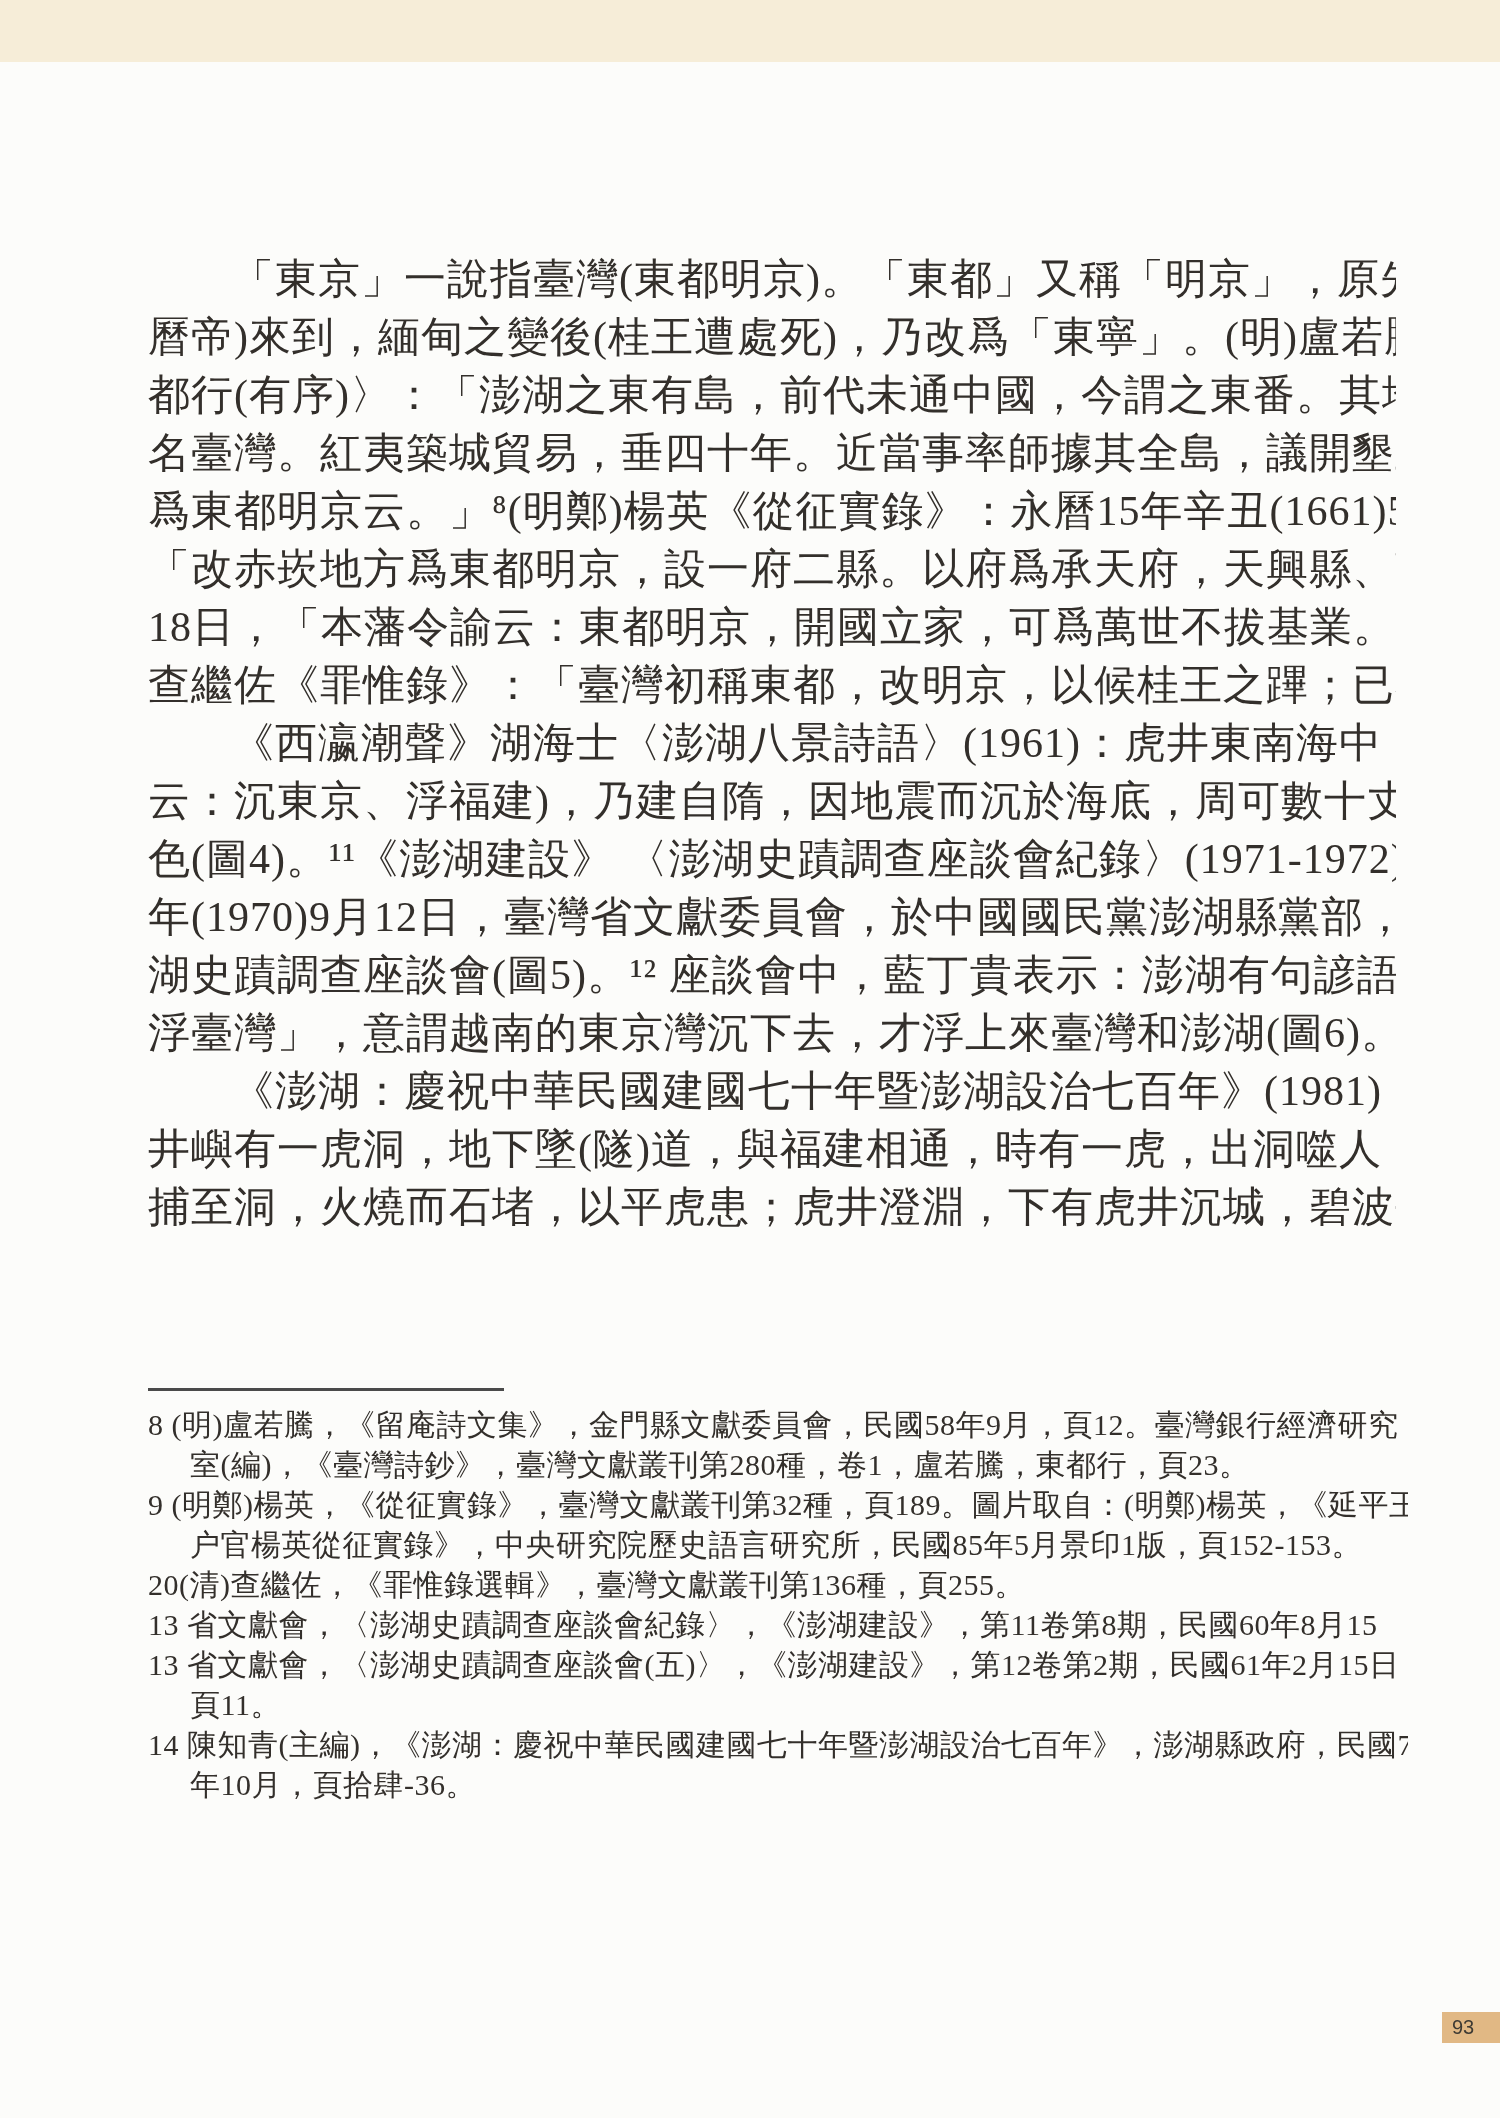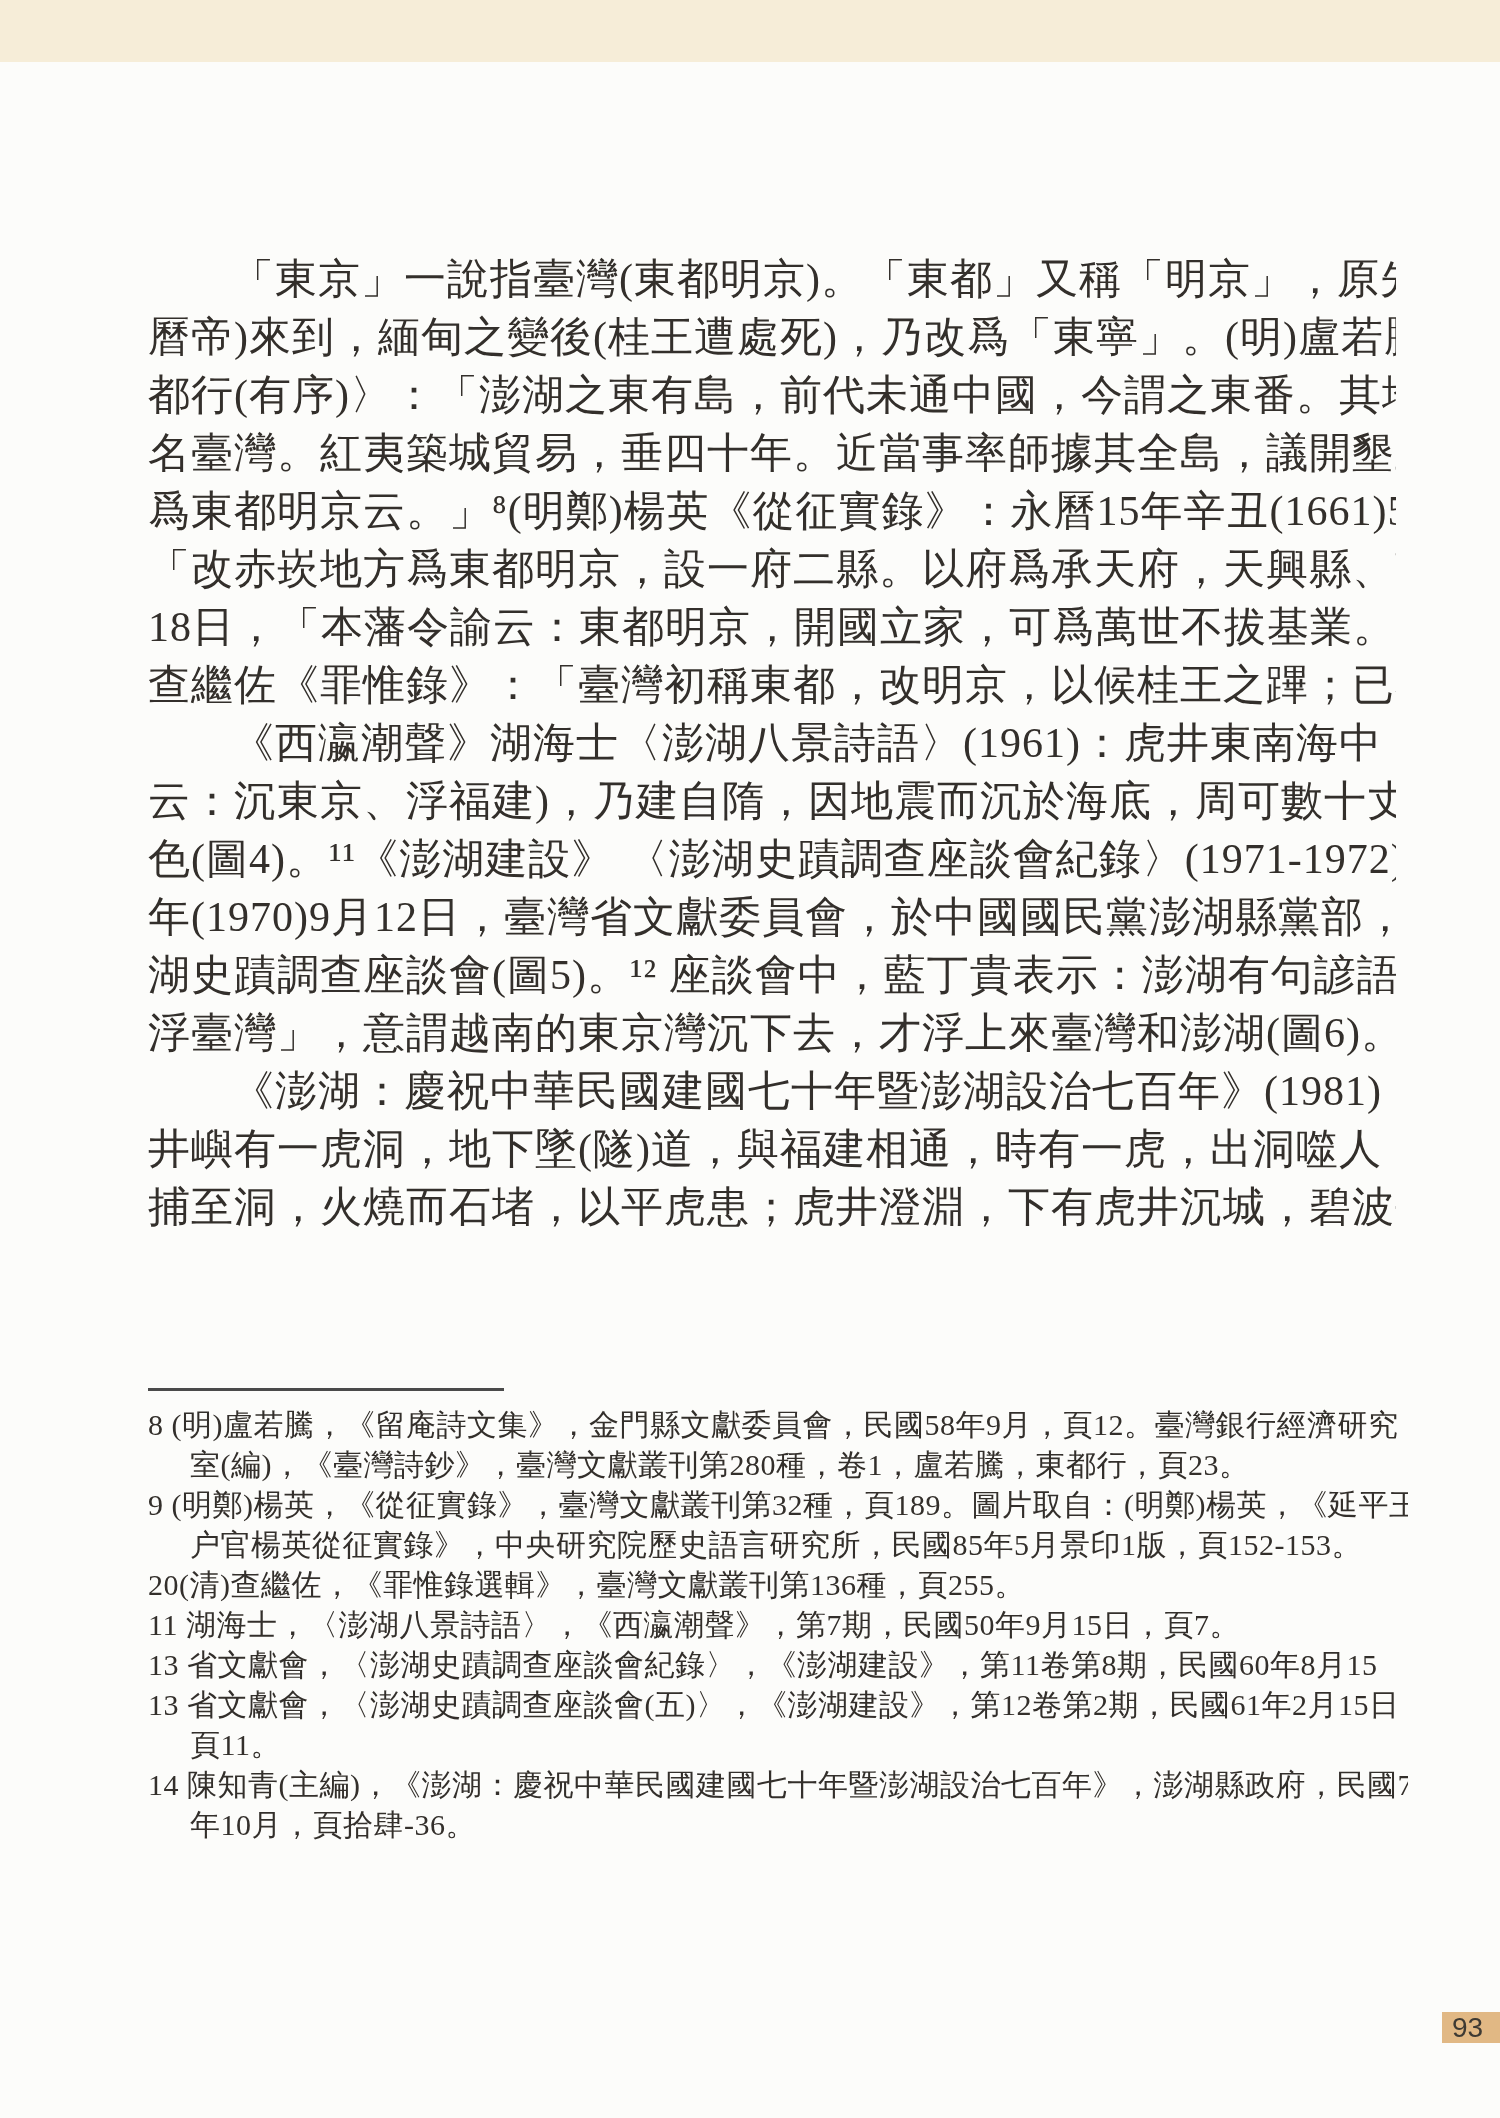--- a/index.html
+++ b/index.html
@@ -48,21 +48,21 @@
     overflow: hidden;
   }
   .footnotes .fn-line.fn-cont { padding-left: 42px; }
   .page-number-badge {
     position: absolute; left: 1442px; top: 2012px;
     width: 58px; height: 31px;
     background: #e1b884;
     display: flex; align-items: center;
     padding-left: 10px; box-sizing: border-box;
     font-family: "Liberation Sans", "DejaVu Sans", sans-serif;
-    font-size: 28px;
+    font-size: 20px;
     color: #3e3a33;
     text-align: center;
   }
 </style>
 </head>
 <body>
 
 <div class="top-band"></div>
 
 <div class="page-body">
@@ -92,21 +92,20 @@
 </div>
 
 <div class="footnote-separator"></div>
 
 <div class="footnotes">
     <div class="fn-line">8 (明)盧若騰，《留庵詩文集》，金門縣文獻委員會，民國58年9月，頁12。臺灣銀行經濟研究</div>
     <div class="fn-line fn-cont">室(編)，《臺灣詩鈔》，臺灣文獻叢刊第280種，卷1，盧若騰，東都行，頁23。</div>
     <div class="fn-line">9 (明鄭)楊英，《從征實錄》，臺灣文獻叢刊第32種，頁189。圖片取自：(明鄭)楊英，《延平王</div>
     <div class="fn-line fn-cont">户官楊英從征實錄》，中央研究院歷史語言研究所，民國85年5月景印1版，頁152-153。</div>
     <div class="fn-line">20(清)查繼佐，《罪惟錄選輯》，臺灣文獻叢刊第136種，頁255。</div>
-    <div class="fn-line">11 湖海士，〈澎湖八景詩語〉，《西瀛潮聲》，第7期，民國50年9月15日，頁7。</div>
     <div class="fn-line">13 省文獻會，〈澎湖史蹟調查座談會紀錄〉，《澎湖建設》，第11卷第8期，民國60年8月15</div>
     <div class="fn-line">13 省文獻會，〈澎湖史蹟調查座談會(五)〉，《澎湖建設》，第12卷第2期，民國61年2月15日，</div>
     <div class="fn-line fn-cont">頁11。</div>
     <div class="fn-line">14 陳知青(主編)，《澎湖：慶祝中華民國建國七十年暨澎湖設治七百年》，澎湖縣政府，民國70</div>
     <div class="fn-line fn-cont">年10月，頁拾肆-36。</div>
   </div>
 
 <div class="page-number-badge">
   <span>93</span>
 </div>

